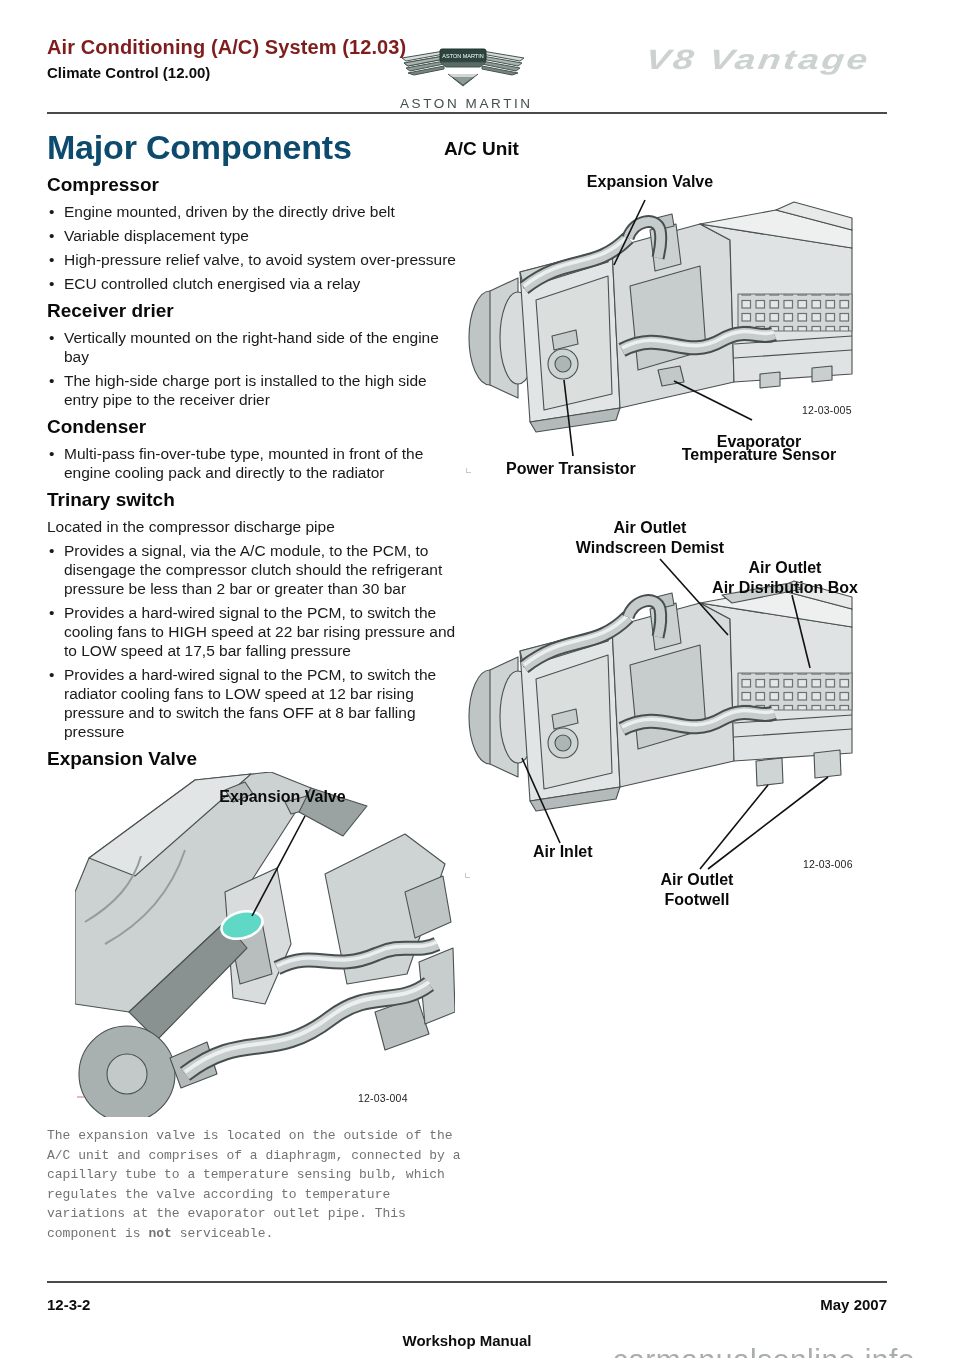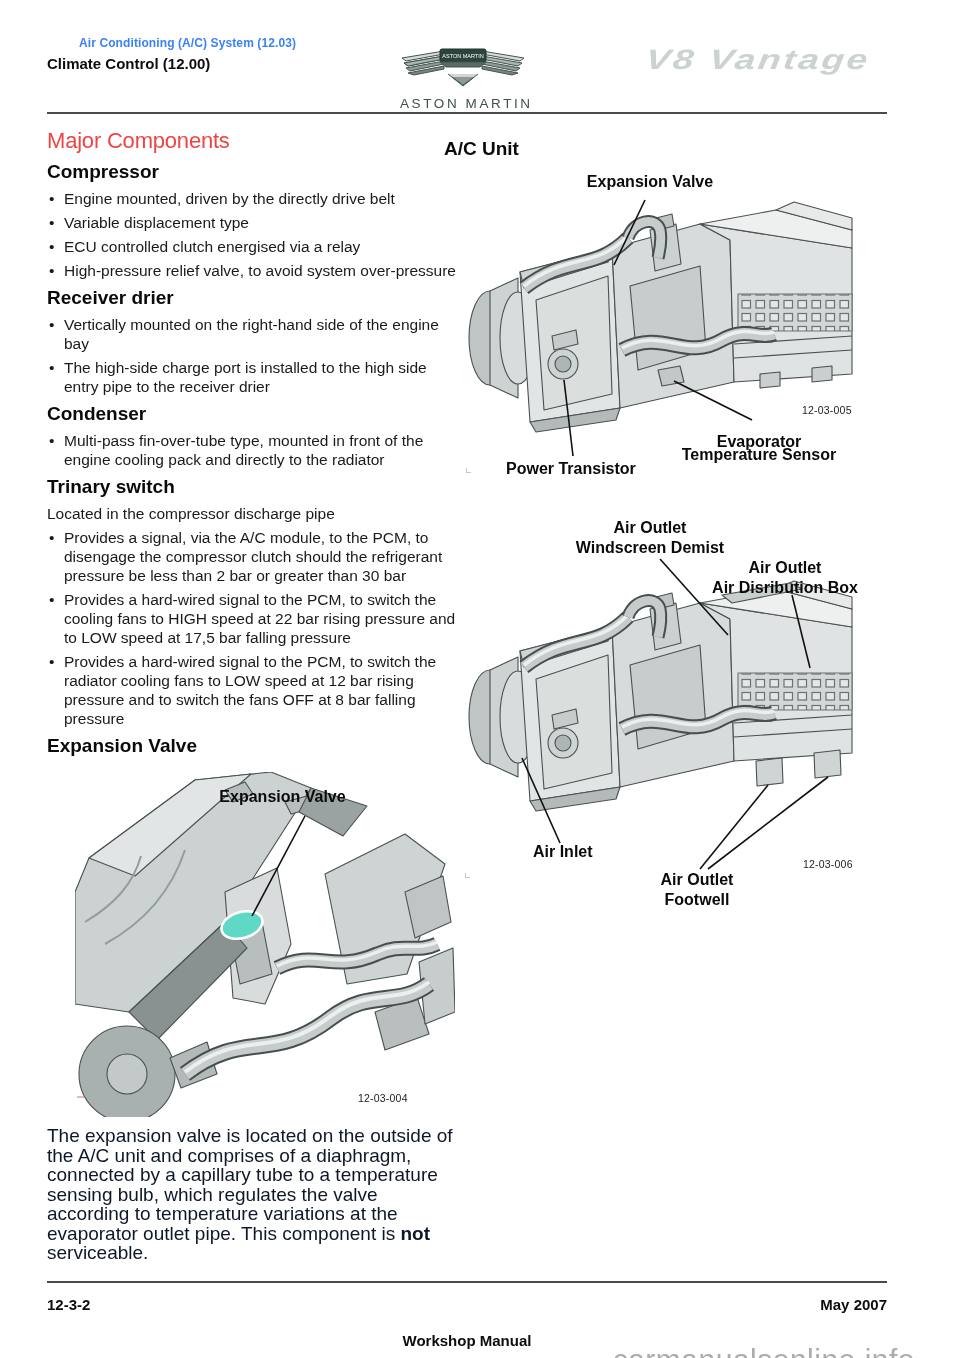--- a/index.html
+++ b/index.html
@@ -2,38 +2,38 @@
 <html><head>
 <meta charset="utf-8">
 <style>
   * { box-sizing: border-box; margin: 0; padding: 0; }
   html,body { background:#ffffff; }
   body { font-family: "Liberation Sans", sans-serif; color:#141414; }
   .page { position:relative; width:960px; height:1358px; background:#fff; overflow:hidden; margin:0 auto; }
   .abs { position:absolute; }
 
   
-  .doc-title { font-size:12px; font-weight:bold; color:#3b82f6; letter-spacing:.1px;margin-left:32px; }
+  .doc-title { font-size:20px; font-weight:bold; color:#7f1d1d; letter-spacing:.1px; }
   .doc-subtitle { font-size:15px; font-weight:bold; color:#0d0d0d; margin-top:5px; }
   .brand-name { font-size:13.5px; letter-spacing:2.6px; color:#41504b; white-space:nowrap; }
   .model-logo { font-size:28px; font-weight:bold; font-style:italic; color:#ccd2d1; letter-spacing:2px;
                 transform:scaleX(1.32) skewX(-6deg); transform-origin:left top; white-space:nowrap; }
   .hrule { height:2px; background:#4a4a4a; }
 
   
   .left-col { left:47px; top:128px; width:414px; position:absolute; }
-  h1.main-heading { font-size:22px; font-weight:normal; color:#ef4444; letter-spacing:-.2px; margin:0 0 3px 0; }
+  h1.main-heading { font-size:34px; font-weight:bold; color:#0c4a6e; letter-spacing:-.2px; margin:0 0 3px 0; }
   h2.sec-heading { font-size:19px; font-weight:bold; color:#0a0a0a; margin:7px 0 6px 0; }
   .body-text, .bullets li { font-size:15.5px; line-height:19px; color:#1a1a1a; }
   .body-text { margin:1px 0 5px 0; }
   ul.bullets { list-style:none; margin:0 0 1px 0; }
   ul.bullets li { position:relative; padding-left:17px; margin-bottom:5px; }
   ul.bullets li::before { content:"\2022"; position:absolute; left:2px; top:0; }
 
-  .paragraph { font-size:19px; line-height:19.5px; color:#0f172a; }
+  .paragraph { font-size:13px; line-height:19.5px; color:#737373;font-family:Liberation Mono, monospace; }
   .paragraph b { font-weight:bold; }
 
   
   .figure { position:absolute; }
   .fig-label { position:absolute; font-size:16px; font-weight:bold; color:#0a0a0a; white-space:nowrap; }
   .fig-label.centered { text-align:center; }
   .fig-code { position:absolute; font-size:10.5px; color:#222; letter-spacing:.2px; }
   svg { display:block; }
 
   
@@ -79,22 +79,22 @@
 
   <div class="abs hrule" style="left:47px; top:112px; width:840px;"></div>
 
   <div class="left-col">
     <h1 class="main-heading">Major Components</h1>
 
     <h2 class="sec-heading">Compressor</h2>
     <ul class="bullets">
       <li>Engine mounted, driven by the directly drive belt</li>
       <li>Variable displacement type</li>
+      <li>High-pressure relief valve, to avoid system over-pressure</li>
       <li>ECU controlled clutch energised via a relay</li>
-      <li>High-pressure relief valve, to avoid system over-pressure</li>
     </ul>
 
     <h2 class="sec-heading">Receiver drier</h2>
     <ul class="bullets">
       <li>Vertically mounted on the right-hand side of the engine bay</li>
       <li>The high-side charge port is installed to the high side entry pipe to the receiver drier</li>
     </ul>
 
     <h2 class="sec-heading">Condenser</h2>
     <ul class="bullets">

